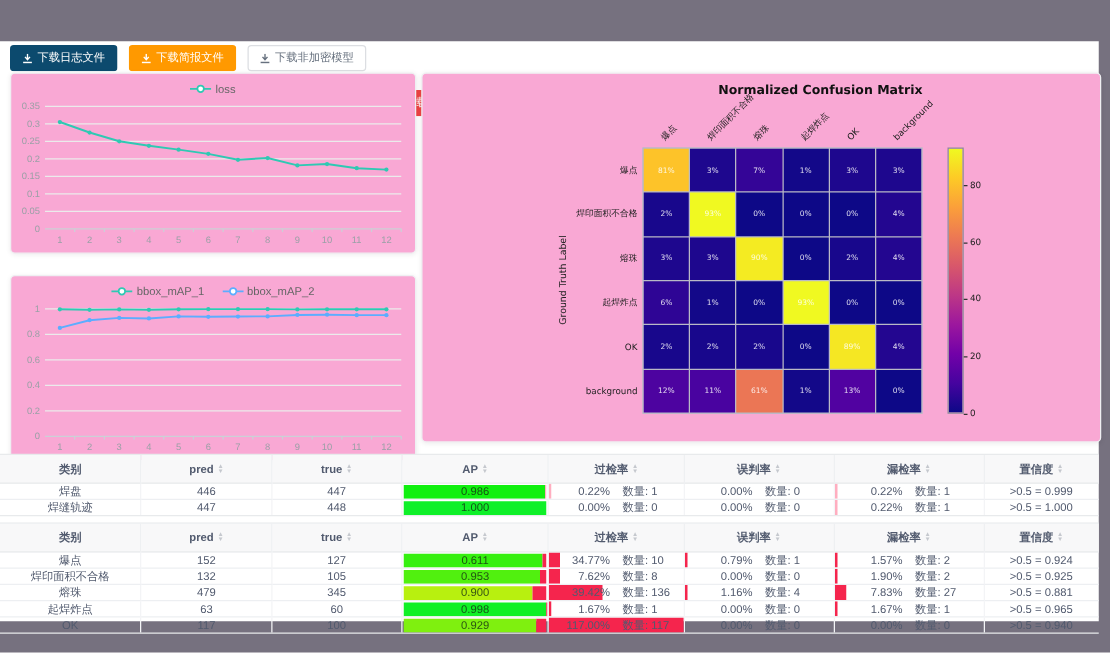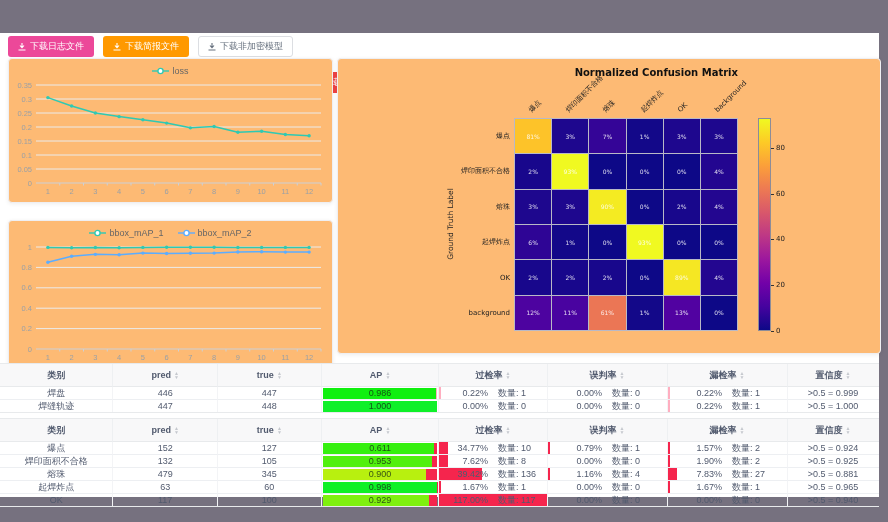--- a/index.html
+++ b/index.html
@@ -12,27 +12,27 @@
   .page{position:absolute;left:0;top:33px;width:879px;height:464px;background:#ffffff;}
 
   
   .toolbar{position:absolute;left:8px;top:3px;height:20px;display:flex;gap:9px;}
   .btn{
     height:19px;padding:0 9px;border-radius:3px;font-size:9px;line-height:19px;
     display:inline-flex;align-items:center;gap:4px;cursor:pointer;border:1px solid transparent;
     white-space:nowrap;
   }
   .btn svg{display:block}
-  .btn-success{background:#ec4899;color:#fff;}
+  .btn-success{background:#0c4a6e;color:#fff;}
   .btn-warning{background:#ff9900;color:#fff;}
   .btn-default{background:#fff;color:#66707e;border-color:#dcdee2;}
   .btn-info{background:#ef4444;color:#fff;margin-top:36px;}
 
   
-  .card{position:absolute;background:#fdba74;border:1px solid #efeff2;border-radius:4px;
+  .card{position:absolute;background:#f9a8d4;border:1px solid #efeff2;border-radius:4px;
         box-shadow:0 1px 4px rgba(0,0,0,0.07);}
   #card-loss{left:8px;top:25px;width:323px;height:143px;}
   #card-map{left:8px;top:161px;width:323px;height:147px;margin-top:26px;}
   .legend{height:18px;display:flex;justify-content:center;align-items:center;gap:14px;margin-top:3px;}
   .legend-item{display:flex;align-items:center;gap:3px;font-size:9px;color:#666;cursor:pointer;}
   .chart-svg{display:block;}
 
   
   #card-matrix{left:337px;top:25px;width:542px;height:294px;font-family:"DejaVu Sans",sans-serif;}
   .mx-title{position:absolute;left:176px;top:8px;width:224px;text-align:right;

